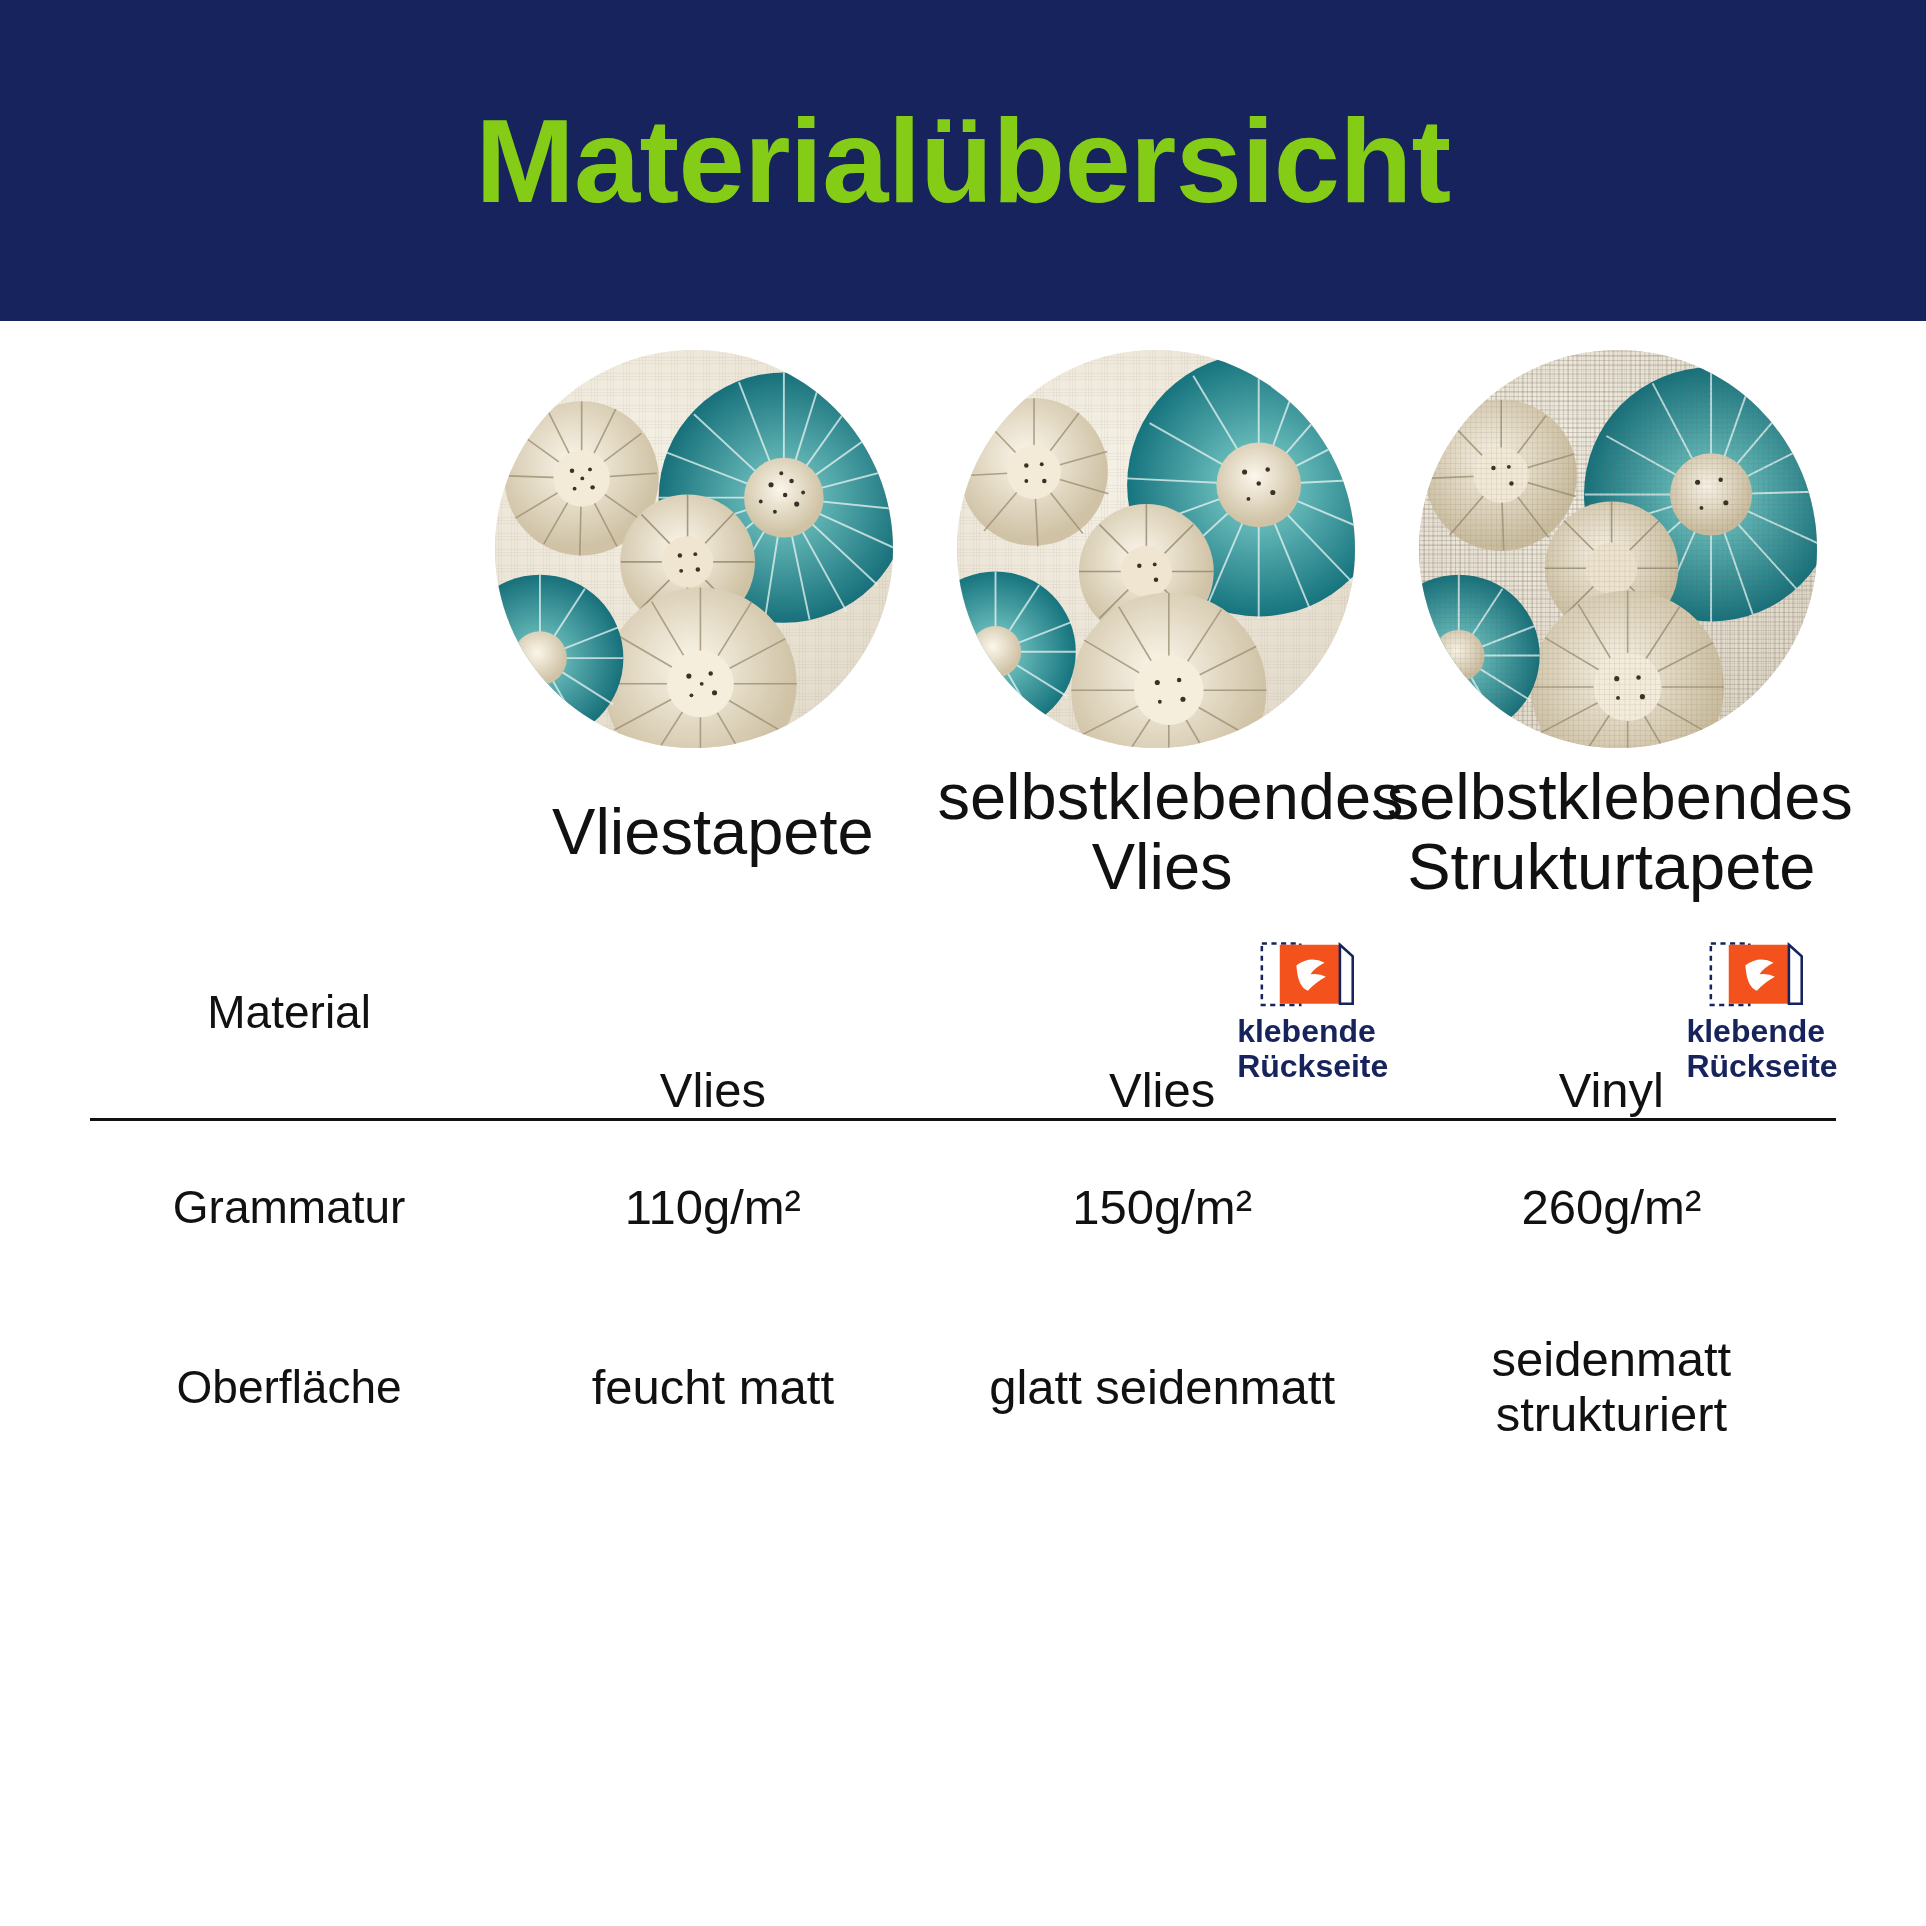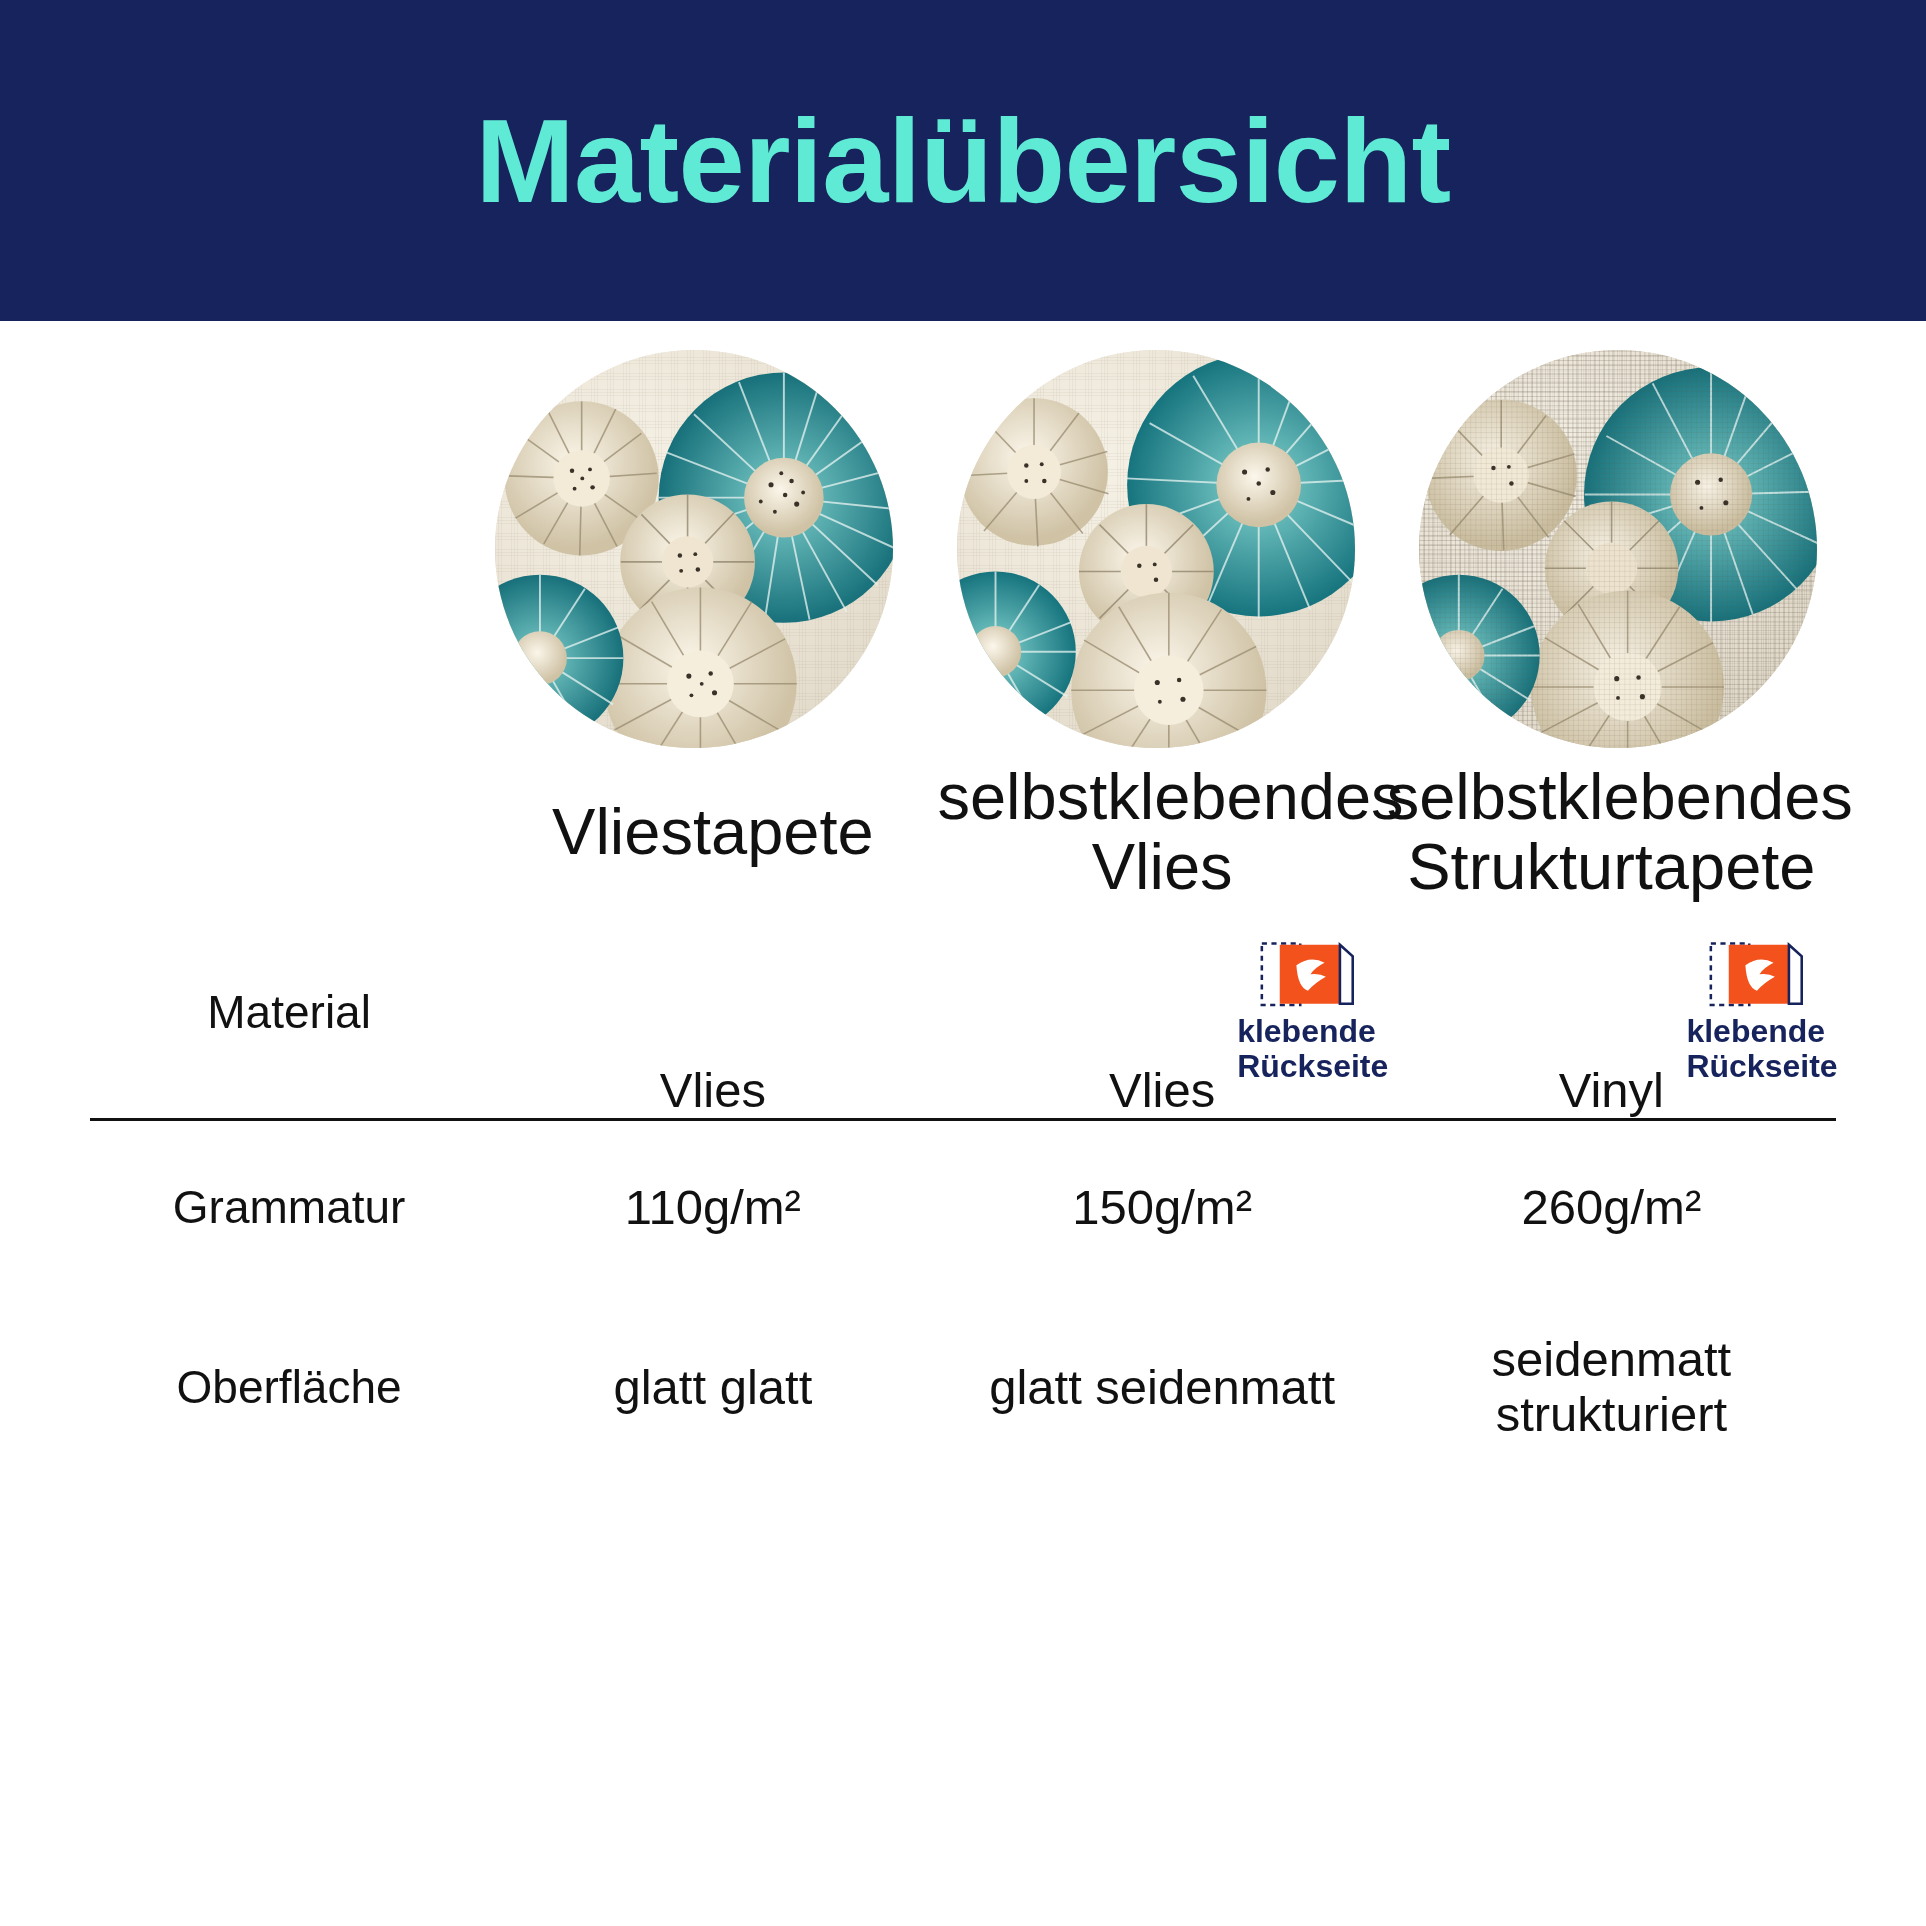--- a/index.html
+++ b/index.html
@@ -19,21 +19,21 @@
   .header-band {
     width: 100%;
     height: 321px;
     background: #17235c;
     display: flex;
     align-items: center;
     justify-content: center;
     box-sizing: border-box;
   }
   .header-title {
-    color: #5eead4;
+    color: #84cc16;
     font-size: 119px;
     font-weight: bold;
     letter-spacing: -0.6px;
     line-height: 1;
     text-align: center;
     white-space: nowrap;
   }
 
   
   .swatch-row {
@@ -620,21 +620,21 @@
 
       <tr class="r-grammatur">
         <td class="row-label hline-b">Grammatur</td>
         <td class="vline-l hline-b cell-value">110g/m²</td>
         <td class="vline-l hline-b cell-value">150g/m²</td>
         <td class="vline-l hline-b cell-value">260g/m²</td>
       </tr>
 
       <tr class="r-oberflaeche">
         <td class="row-label hline-b">Oberfläche</td>
-        <td class="vline-l hline-b cell-value">glatt glatt</td>
+        <td class="vline-l hline-b cell-value">feucht matt</td>
         <td class="vline-l hline-b cell-value">glatt seidenmatt</td>
         <td class="vline-l hline-b cell-value">seidenmatt strukturiert</td>
       </tr>
 
 
     </tbody>
   </table>
 </div>
 
 

